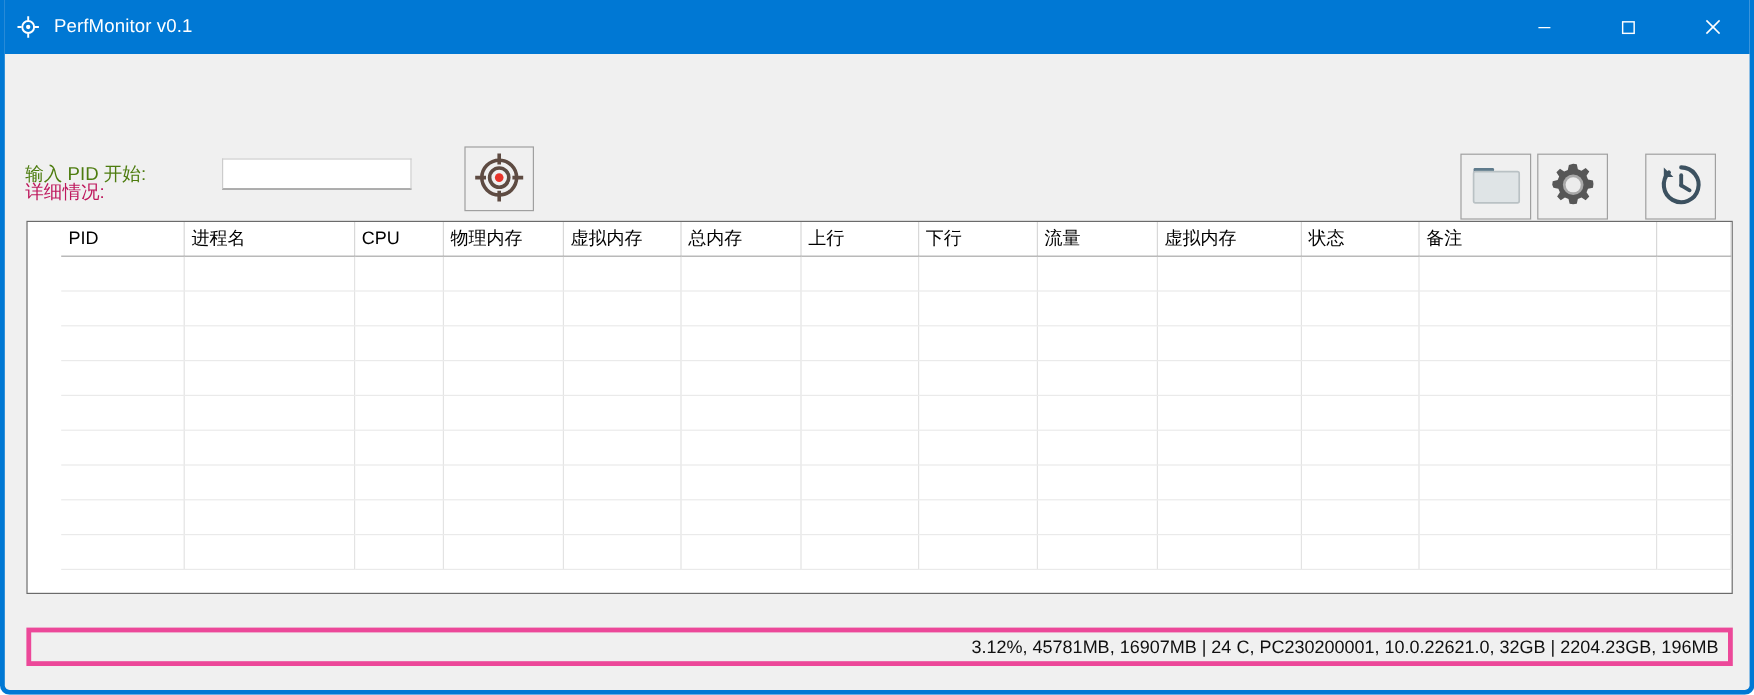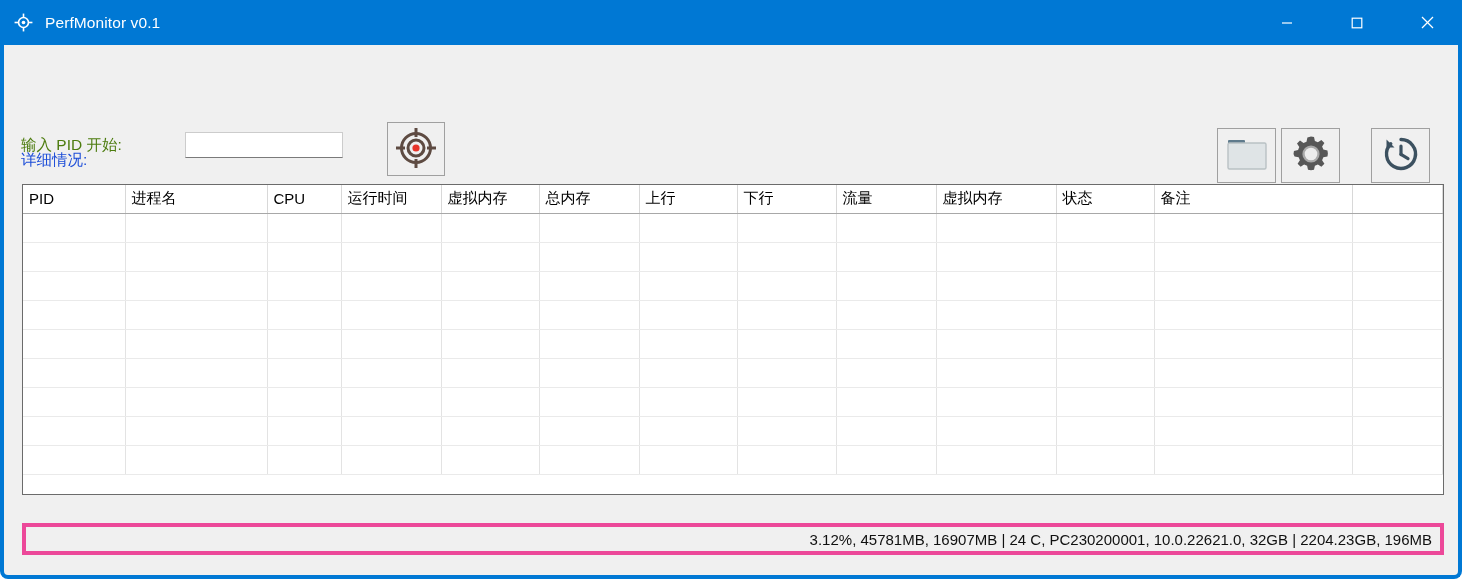--- a/index.html
+++ b/index.html
@@ -65,29 +65,30 @@
     display: flex; align-items: center; justify-content: center;
     padding: 0;
   }
   #btn-target { left: 383px; top: 77px; width: 58px; height: 54px; }
   #btn-folder { left: 1213px; top: 83px; width: 59px; height: 55px; }
   #btn-settings { left: 1277px; top: 83px; width: 59px; height: 55px; }
   #btn-history { left: 1367px; top: 83px; width: 59px; height: 55px; }
   
   .detail-label {
     position: absolute; left: 17px; top: 150px;
-    font-size: 15.5px; color: #1d4ed8;
+    font-size: 15.5px; color: #be185d;
   }
   
   .table-wrap {
     position: absolute; left: 18px; top: 184px;
     width: 1422px; height: 311px;
     background: #ffffff;
     border: 1px solid #6b6b6b;
     overflow: hidden;
+    padding-left: 28px;
   }
   table.grid {
     width: 100%; border-collapse: collapse;
     table-layout: fixed;
     font-size: 15px;
   }
   table.grid th {
     height: 28px;
     text-align: left;
     font-weight: normal;
@@ -237,21 +238,21 @@
         <col style="width:120px">
           <col style="width:98px">
           <col style="width:198px">
         <col>
       </colgroup>
       <thead>
         <tr id="hdr-row">
             <th>PID</th>
             <th>进程名</th>
             <th>CPU</th>
-            <th>运行时间</th>
+            <th>物理内存</th>
             <th>虚拟内存</th>
             <th>总内存</th>
             <th>上行</th>
             <th>下行</th>
             <th>流量</th>
             <th>虚拟内存</th>
             <th>状态</th>
             <th>备注</th>
             <th></th>
           </tr>

